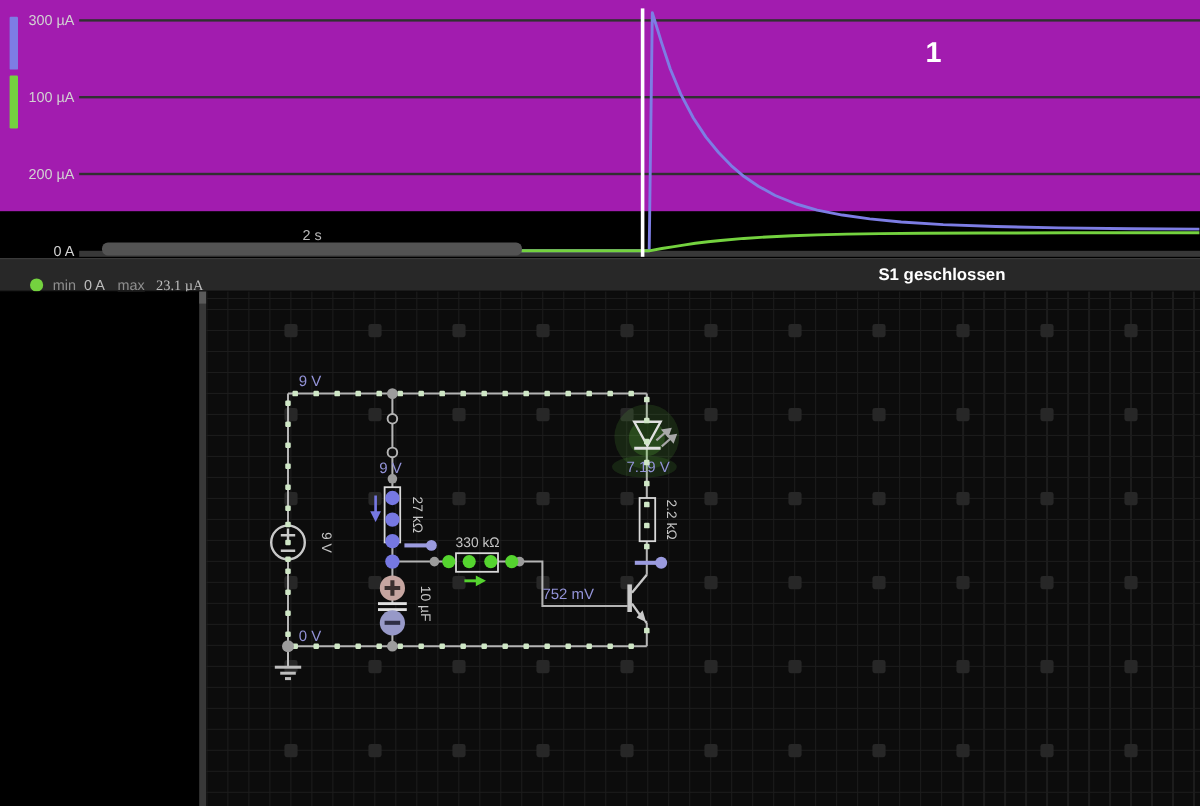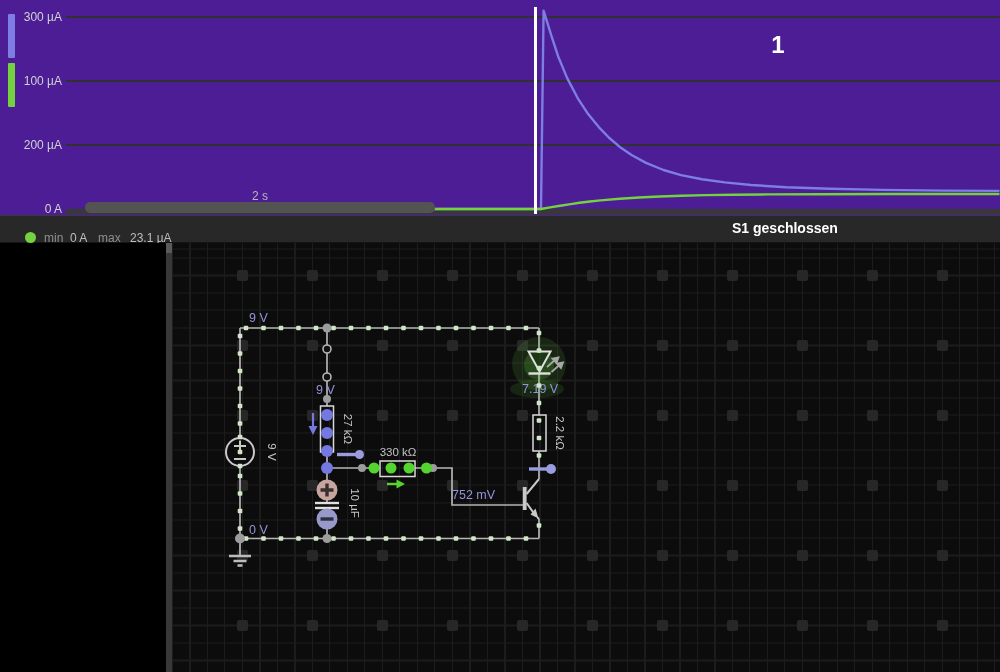--- a/index.html
+++ b/index.html
@@ -2,21 +2,21 @@
 <html><head>
 <meta charset="utf-8">
 <style>
   * { margin:0; padding:0; box-sizing:border-box; }
   html,body { width:1000px; height:672px; background:#000; overflow:hidden;
               font-family:"Liberation Sans", sans-serif; }
   .abs { position:absolute; }
   #stage { position:relative; width:1000px; height:672px; background:#000; }
 
   
-  #scope { left:0; top:0; width:1000px; height:215px; background:#4c1d95; }
+  #scope { left:0; top:0; width:1000px; height:176px; background:#a21caf; }
   .legend-bar { left:8px; width:7px; border-radius:1px; }
   #legend-blue { top:14px; height:44px; }
   #legend-green { top:63px; height:44px; }
   .gridline { left:66px; width:934px; height:2px; background:#303030; }
   .ytick { width:62px; text-align:right; color:#d2d2d2; font-size:12px; }
   #scope-svg { left:0; top:0; }
   #time-track { left:66px; top:209px; width:934px; height:5px; background:#383838; }
   #time-thumb { left:85px; top:202px; width:350px; height:11px; background:#535353;
                 border-radius:5px; }
   #time-scale-label { left:85px; top:189px; width:350px; text-align:center;
@@ -25,21 +25,21 @@
   #marker-label { left:758px; top:31px; width:40px; color:#ffffff; font-size:24px;
                   font-weight:bold; text-align:center; }
 
   
   #status-bar { left:0; top:215px; width:1000px; height:28px; background:#282828;
                 border-top:1px solid #3a3a3a; border-bottom:1px solid #151515; }
   #status-dot { left:25px; top:16px; width:11px; height:11px; border-radius:50%; }
   .stat-label { color:#8e8e8e; font-size:12px; top:15px; }
   .stat-value { color:#bdbdbd; font-size:12px; top:15px; }
   #stat-min-label { left:44px; } #stat-min-value { left:70px; }
-  #stat-max-label { left:98px;text-decoration:underline; } #stat-max-value { left:130px; }
+  #stat-max-label { left:98px;text-decoration:underline; } #stat-max-value { left:130px;font-family:Liberation Serif, serif; }
   #event-caption { left:732px; top:4px; color:#ffffff; font-size:14px; font-weight:bold; }
 
   
   #workspace { left:0; top:243px; width:1000px; height:429px; background:#000; }
   #palette-panel { left:0; top:0; width:166px; height:429px; background:#000; }
   #panel-divider { left:166px; top:0; width:6px; height:429px; background:#383838; }
   #panel-divider-thumb { left:166px; top:0; width:6px; height:10px; background:#5a5a5a; }
   #circuit-canvas { left:172px; top:0; width:828px; height:429px; background:#0c0c0c;
     background-image:
       repeating-linear-gradient(to right, #1c1c1c 0 1px, transparent 1px 17.5px),

